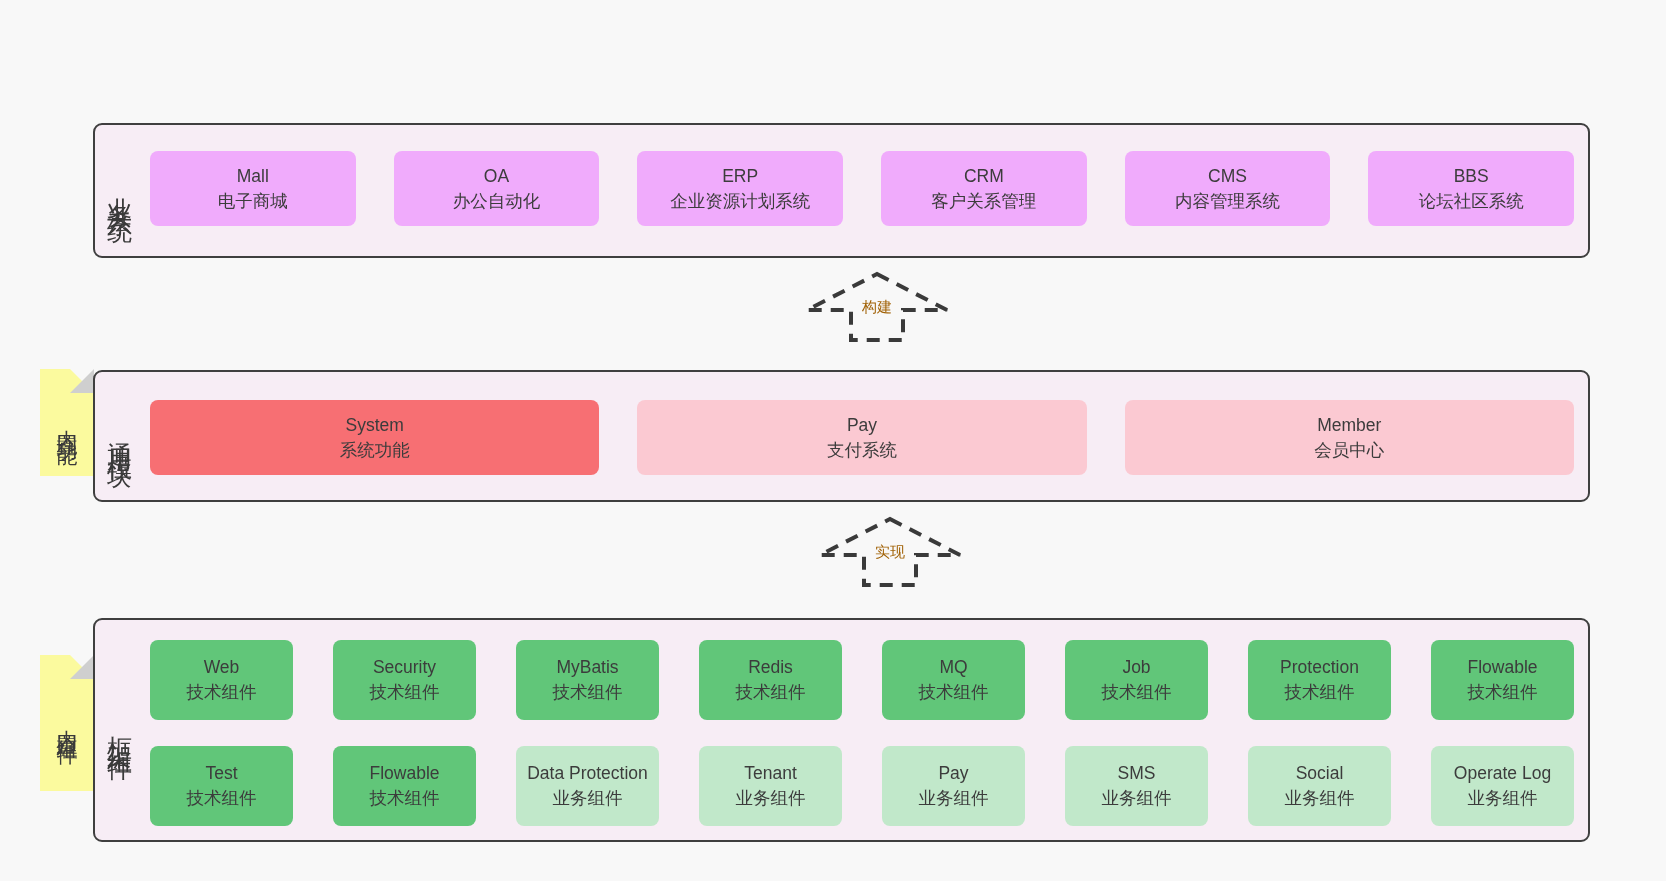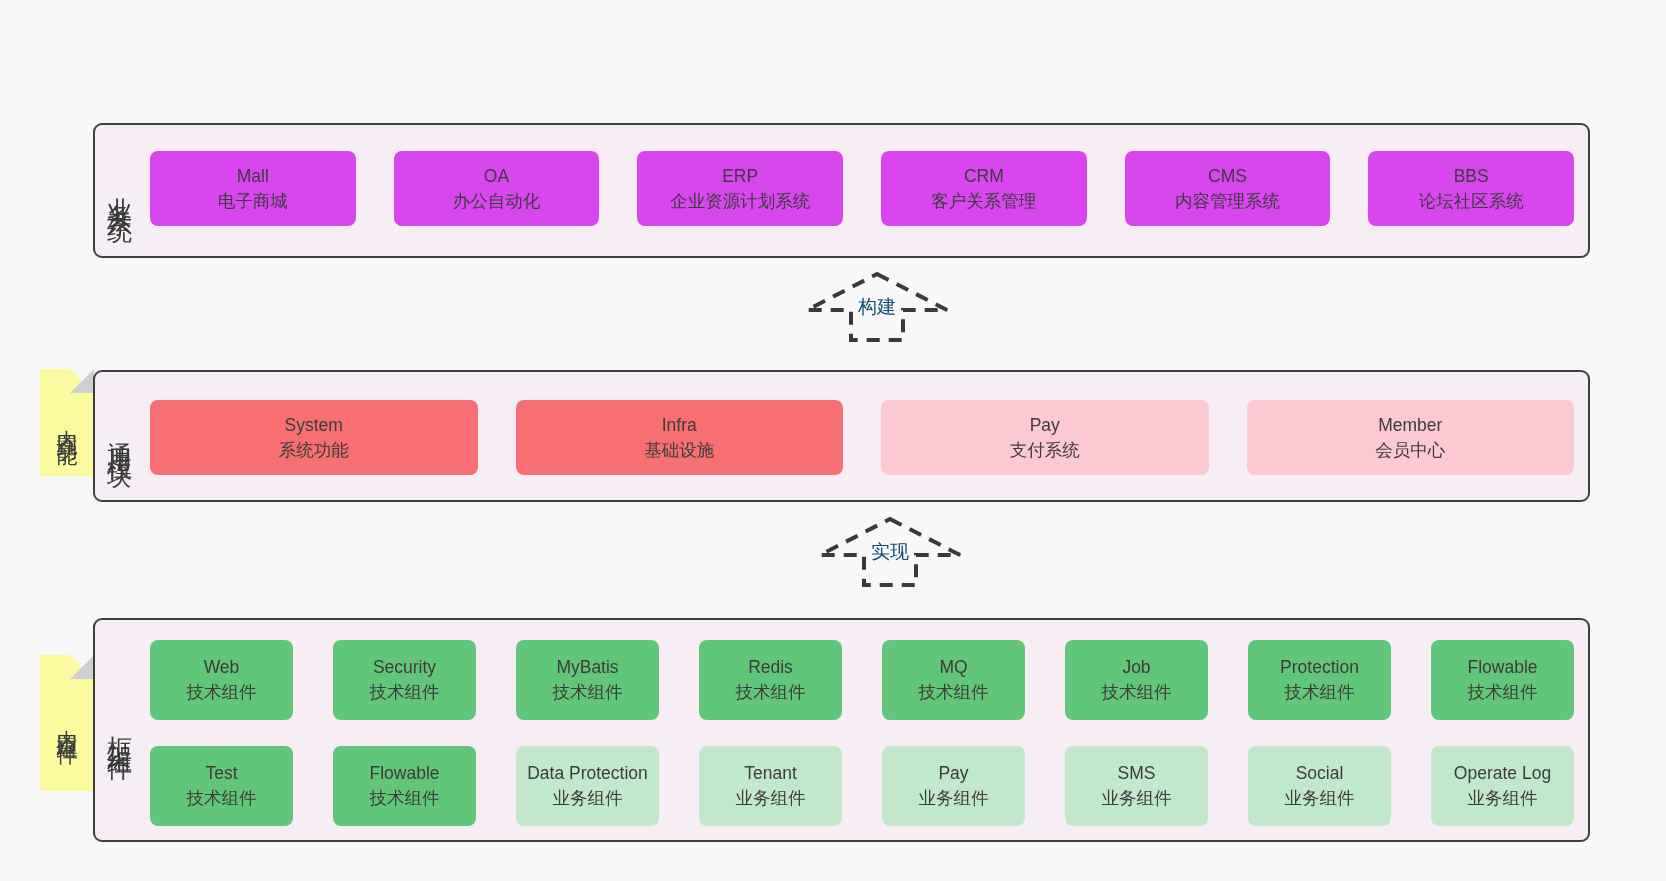--- a/index.html
+++ b/index.html
@@ -30,21 +30,21 @@
   .items-modules{top:28px;}
   .items-row1{top:20px;gap:40px;}
   .items-row2{top:126px;gap:40px;}
   .box{
     flex:1;height:75px;border-radius:8px;
     display:flex;flex-direction:column;justify-content:center;align-items:center;
     text-align:center;font-size:17.5px;line-height:25px;padding:2px 10px;
     box-sizing:border-box;
   }
   .items-row1 .box,.items-row2 .box{height:80px;padding:2px 8px;}
-  .blue{background:#d946ef;}
+  .blue{background:#f0abfc;}
   .red{background:#f76f73;}
   .pink{background:#fbc9d2;}
   .green-dark{background:#61c679;}
   .green-light{background:#c1e8ca;}
   
   .note{
     position:absolute;left:40px;width:54px;background:#fbfa9e;z-index:1;
   }
   .note-modules{top:369px;height:107px;}
   .note-components{top:655px;height:136px;}
@@ -64,21 +64,21 @@
     border-bottom:24px solid #cfcfcf;border-left:24px solid transparent;
     transform:translateX(0);
   }
   
   .arrow{position:absolute;width:150px;height:72px;z-index:1;}
   .arrow-build{left:802px;top:271px;}
   .arrow-implement{left:815px;top:516px;}
   .arrow svg{display:block;}
   .arrow-label{
     position:absolute;left:50%;top:36px;transform:translate(-50%,-50%);
-    background:#f8f8f8;padding:1px 3px;font-size:19px;color:#0c4a6e;
+    background:#f8f8f8;padding:1px 3px;font-size:15px;color:#a16207;
     white-space:nowrap;z-index:2;
   }
 </style>
 </head>
 <body>
 
 <div class="note note-modules">
   <span class="note-fold"></span>
   <span class="note-text">内置功能</span>
 </div>
@@ -125,24 +125,20 @@
   <div class="arrow-label">构建</div>
 </div>
 
 <div class="panel panel-modules">
   <div class="panel-label">通用模块</div>
   <div class="items items-modules">
     <div class="box red">
       <span>System</span>
       <span>系统功能</span>
     </div>
-    <div class="box red">
-      <span>Infra</span>
-      <span>基础设施</span>
-    </div>
     <div class="box pink">
       <span>Pay</span>
       <span>支付系统</span>
     </div>
     <div class="box pink">
       <span>Member</span>
       <span>会员中心</span>
     </div>
   </div>
 </div>

